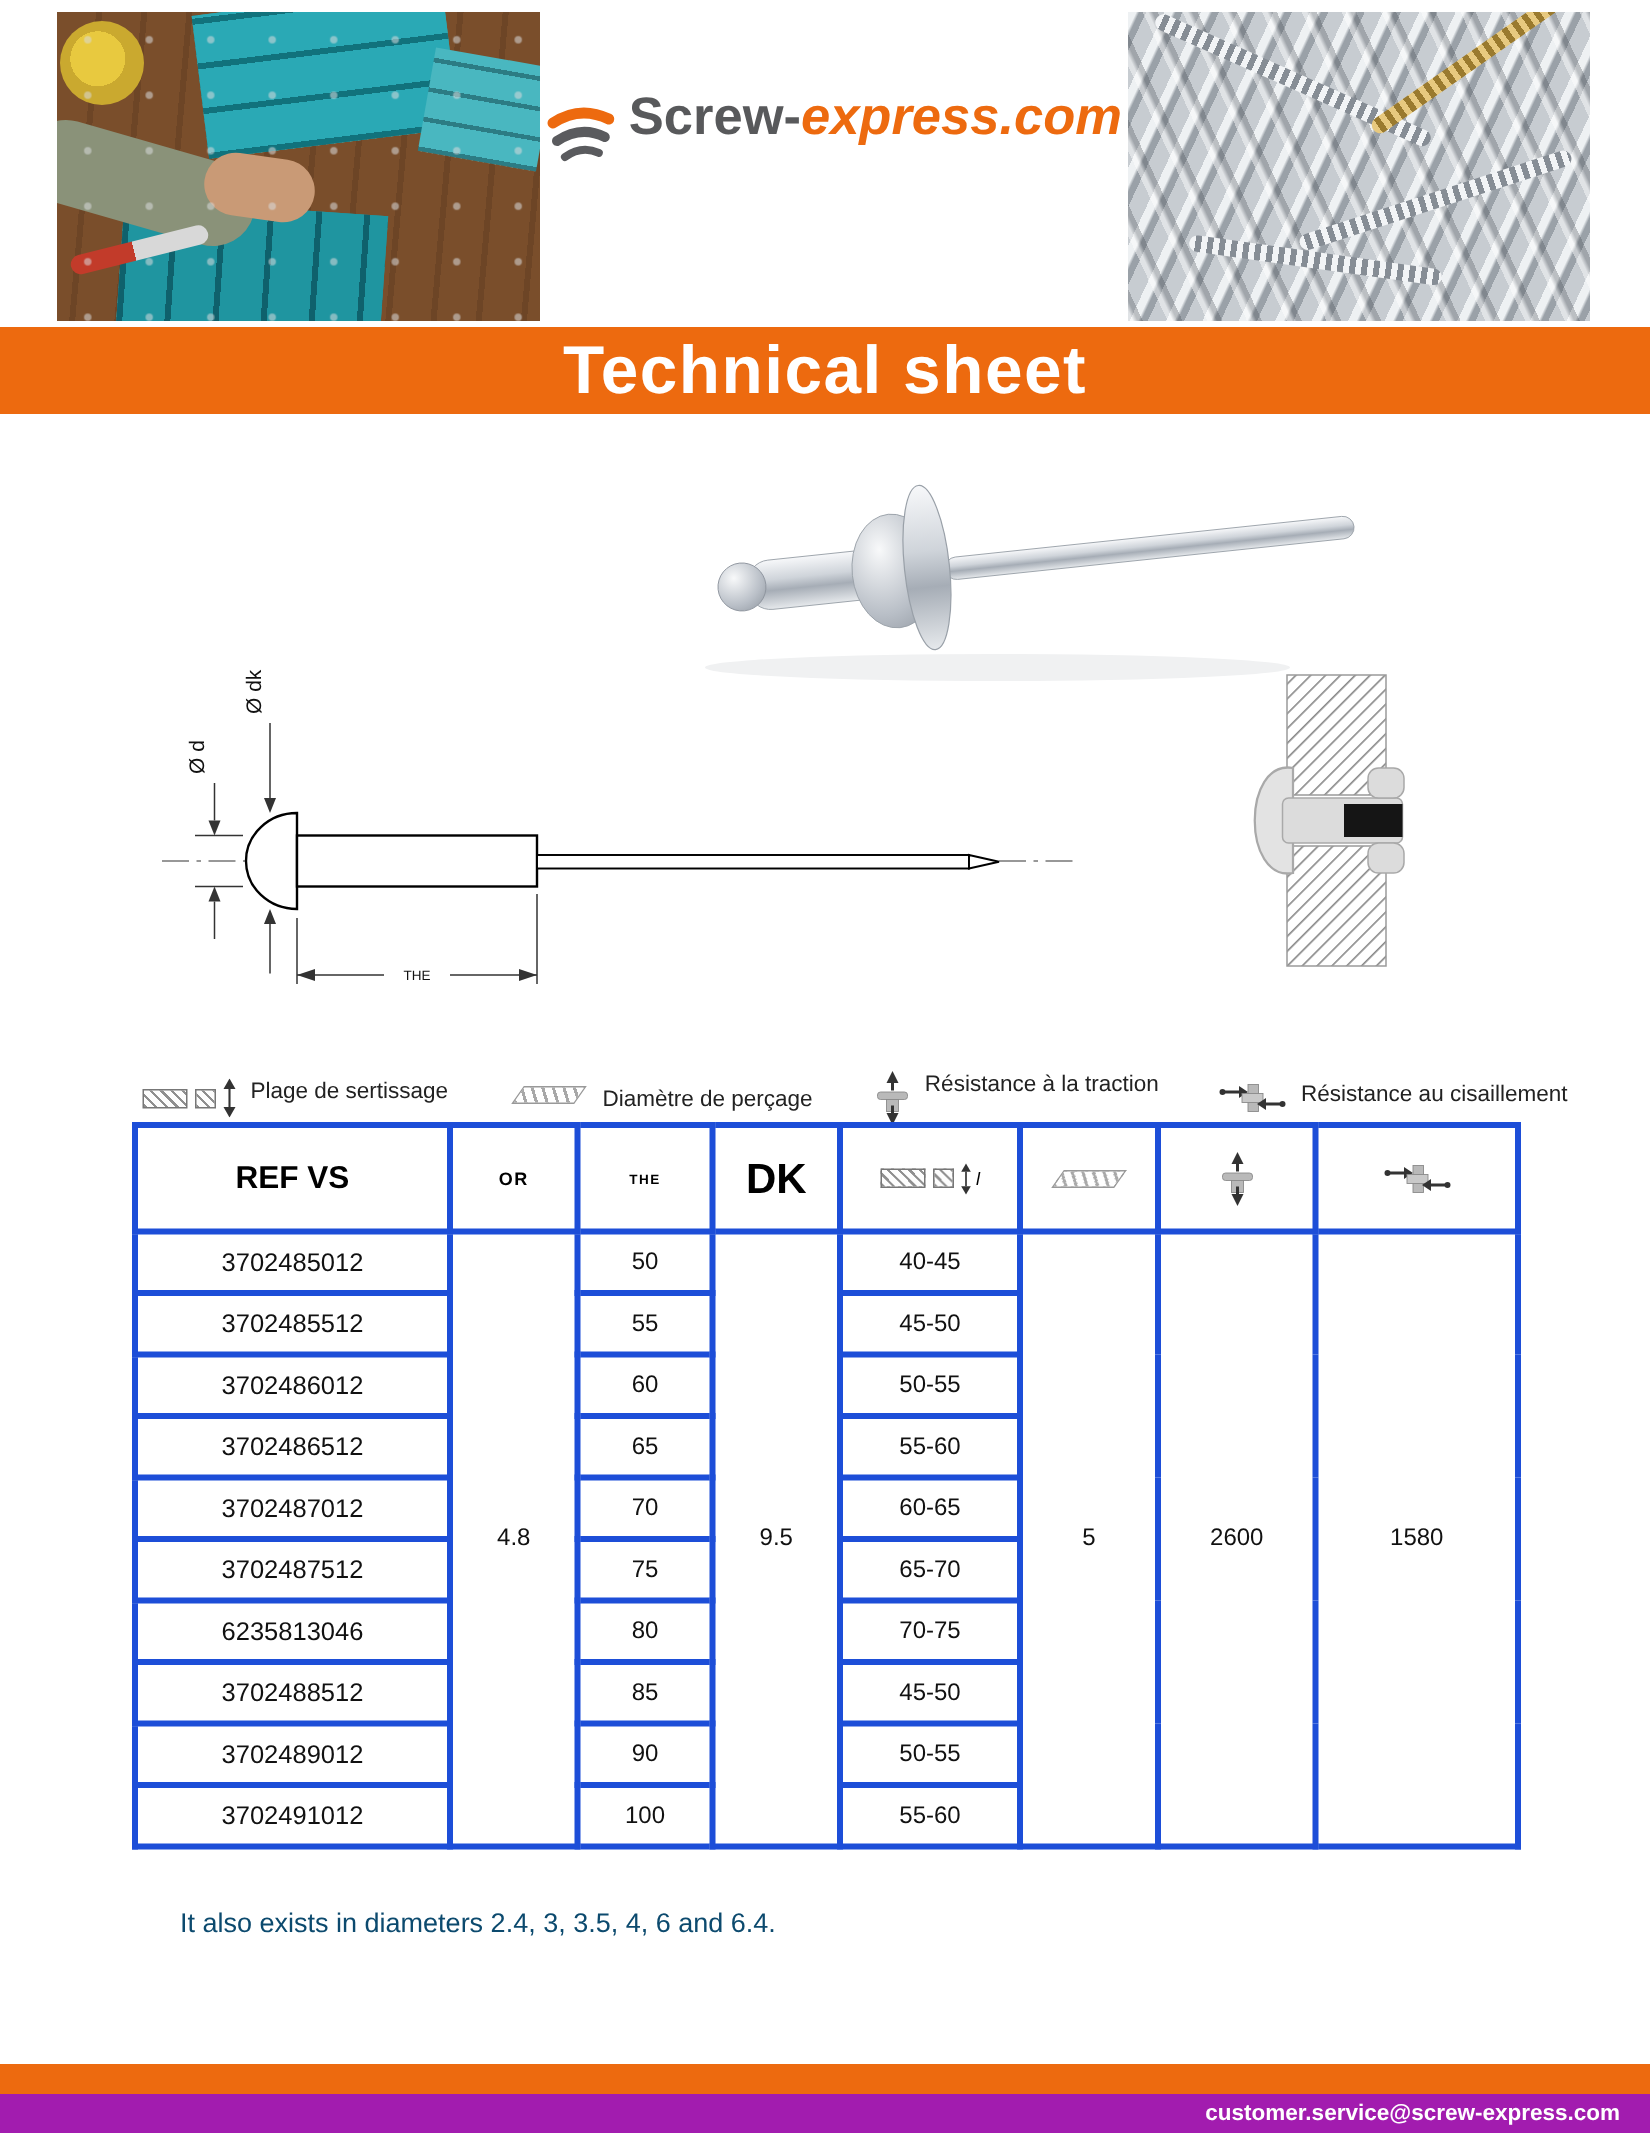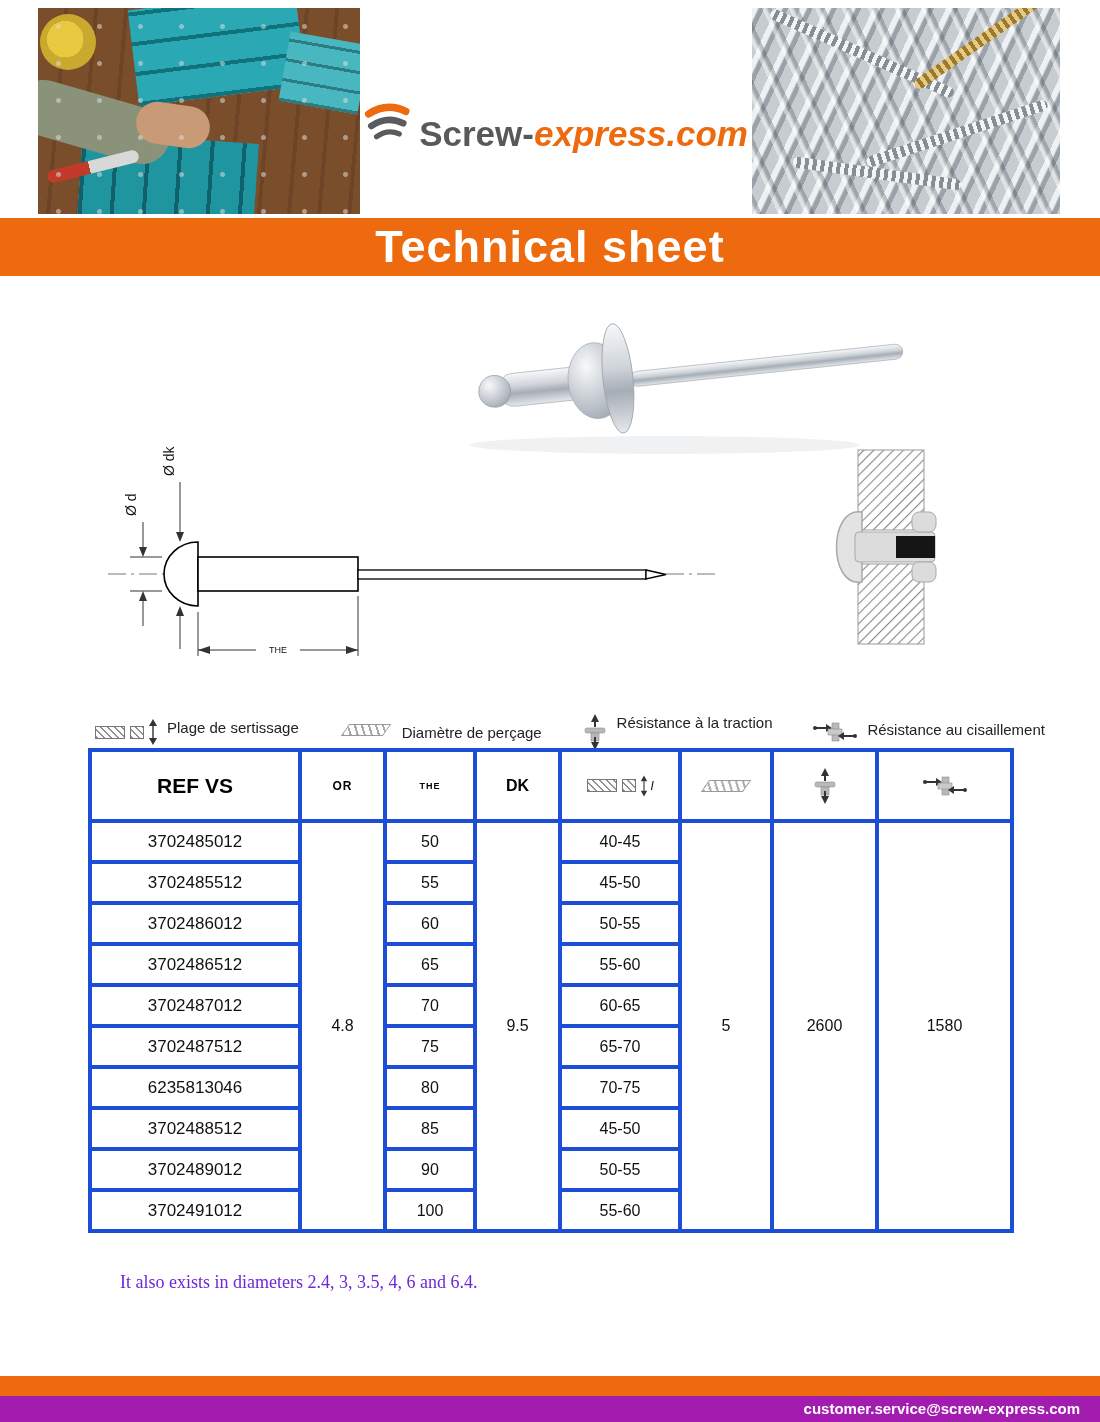--- a/index.html
+++ b/index.html
@@ -38,21 +38,21 @@
   .screw-bar { position:absolute; height:11px; border-radius:6px;
     background: repeating-linear-gradient(90deg,#f2f4f6 0 4px,#868d95 4px 8px); }
   .sb1 { left:10px; top:40px; width:200px; transform:rotate(24deg); }
   .sb2 { left:110px; top:120px; width:190px; transform:rotate(-18deg); }
   .sb3 { left:40px; top:160px; width:170px; transform:rotate(8deg); }
   .sb4 { left:150px; top:30px; width:150px; transform:rotate(-35deg);
     background: repeating-linear-gradient(90deg,#e7c97f 0 4px,#9a7a2e 4px 8px); }
 
   
   .logo { position:absolute; left:362px; top:58px; width:386px; height:96px;
-    display:flex; align-items:flex-end; justify-content:center; gap:8px; }
+    display:flex; align-items:flex-start; justify-content:center; gap:8px; }
   .logo-text { font-size:35px; font-weight:bold; white-space:nowrap; }
   .lt1 { color:#58595B; }
   .lt2 { color:#ED6A0F; font-style:italic; }
 
   
   .banner { position:absolute; left:0; top:218px; width:1100px; height:58px; background:#ED6A0F;
     display:flex; align-items:center; justify-content:center; }
   .banner-title { color:#fff; font-size:45px; font-weight:bold; letter-spacing:1px; }
 
   
@@ -76,26 +76,26 @@
   
   .spec-table { position:absolute; left:88px; top:748px; }
   table { border-collapse:collapse; table-layout:fixed; }
   th, td { border:4px solid #1d4ed8; text-align:center; vertical-align:middle; padding:0; background:#fff; }
   thead th { height:71px; }
   tbody td { height:41px; font-weight:normal; font-size:16px; color:#111; }
   td.ref-cell { font-size:17px; }
   .h-ref { font-size:21px; font-weight:bold; }
   .h-or  { font-size:12px; font-weight:bold; letter-spacing:1px; }
   .h-the { font-size:9px;  font-weight:bold; letter-spacing:1px; }
-  .h-dk  { font-size:16px; font-weight:bold; }
+  .h-dk  { font-size:28px; font-weight:bold; }
   .h-icon-wrap { display:flex; align-items:center; justify-content:center; gap:2px; }
   .crimp-l { font-style:italic; font-size:12px; font-weight:normal; margin-left:1px; }
 
   
-  .footnote { position:absolute; left:120px; top:1272px; font-size:18px; color:#6d28d9;font-family:Liberation Serif, serif; }
+  .footnote { position:absolute; left:120px; top:1272px; font-size:18px; color:#0c4a6e; }
   .footer-orange { position:absolute; left:0; top:1376px; width:1100px; height:20px; background:#ED6A0F; }
   .footer-dark { position:absolute; left:0; top:1396px; width:1100px; height:26px; background:#a21caf;
     color:#fff; font-weight:bold; font-size:15px; line-height:26px; text-align:right; padding-right:20px; }
 </style>
 </head>
 <body>
 
 <div class="page">
 
   <div class="photo photo-left">

